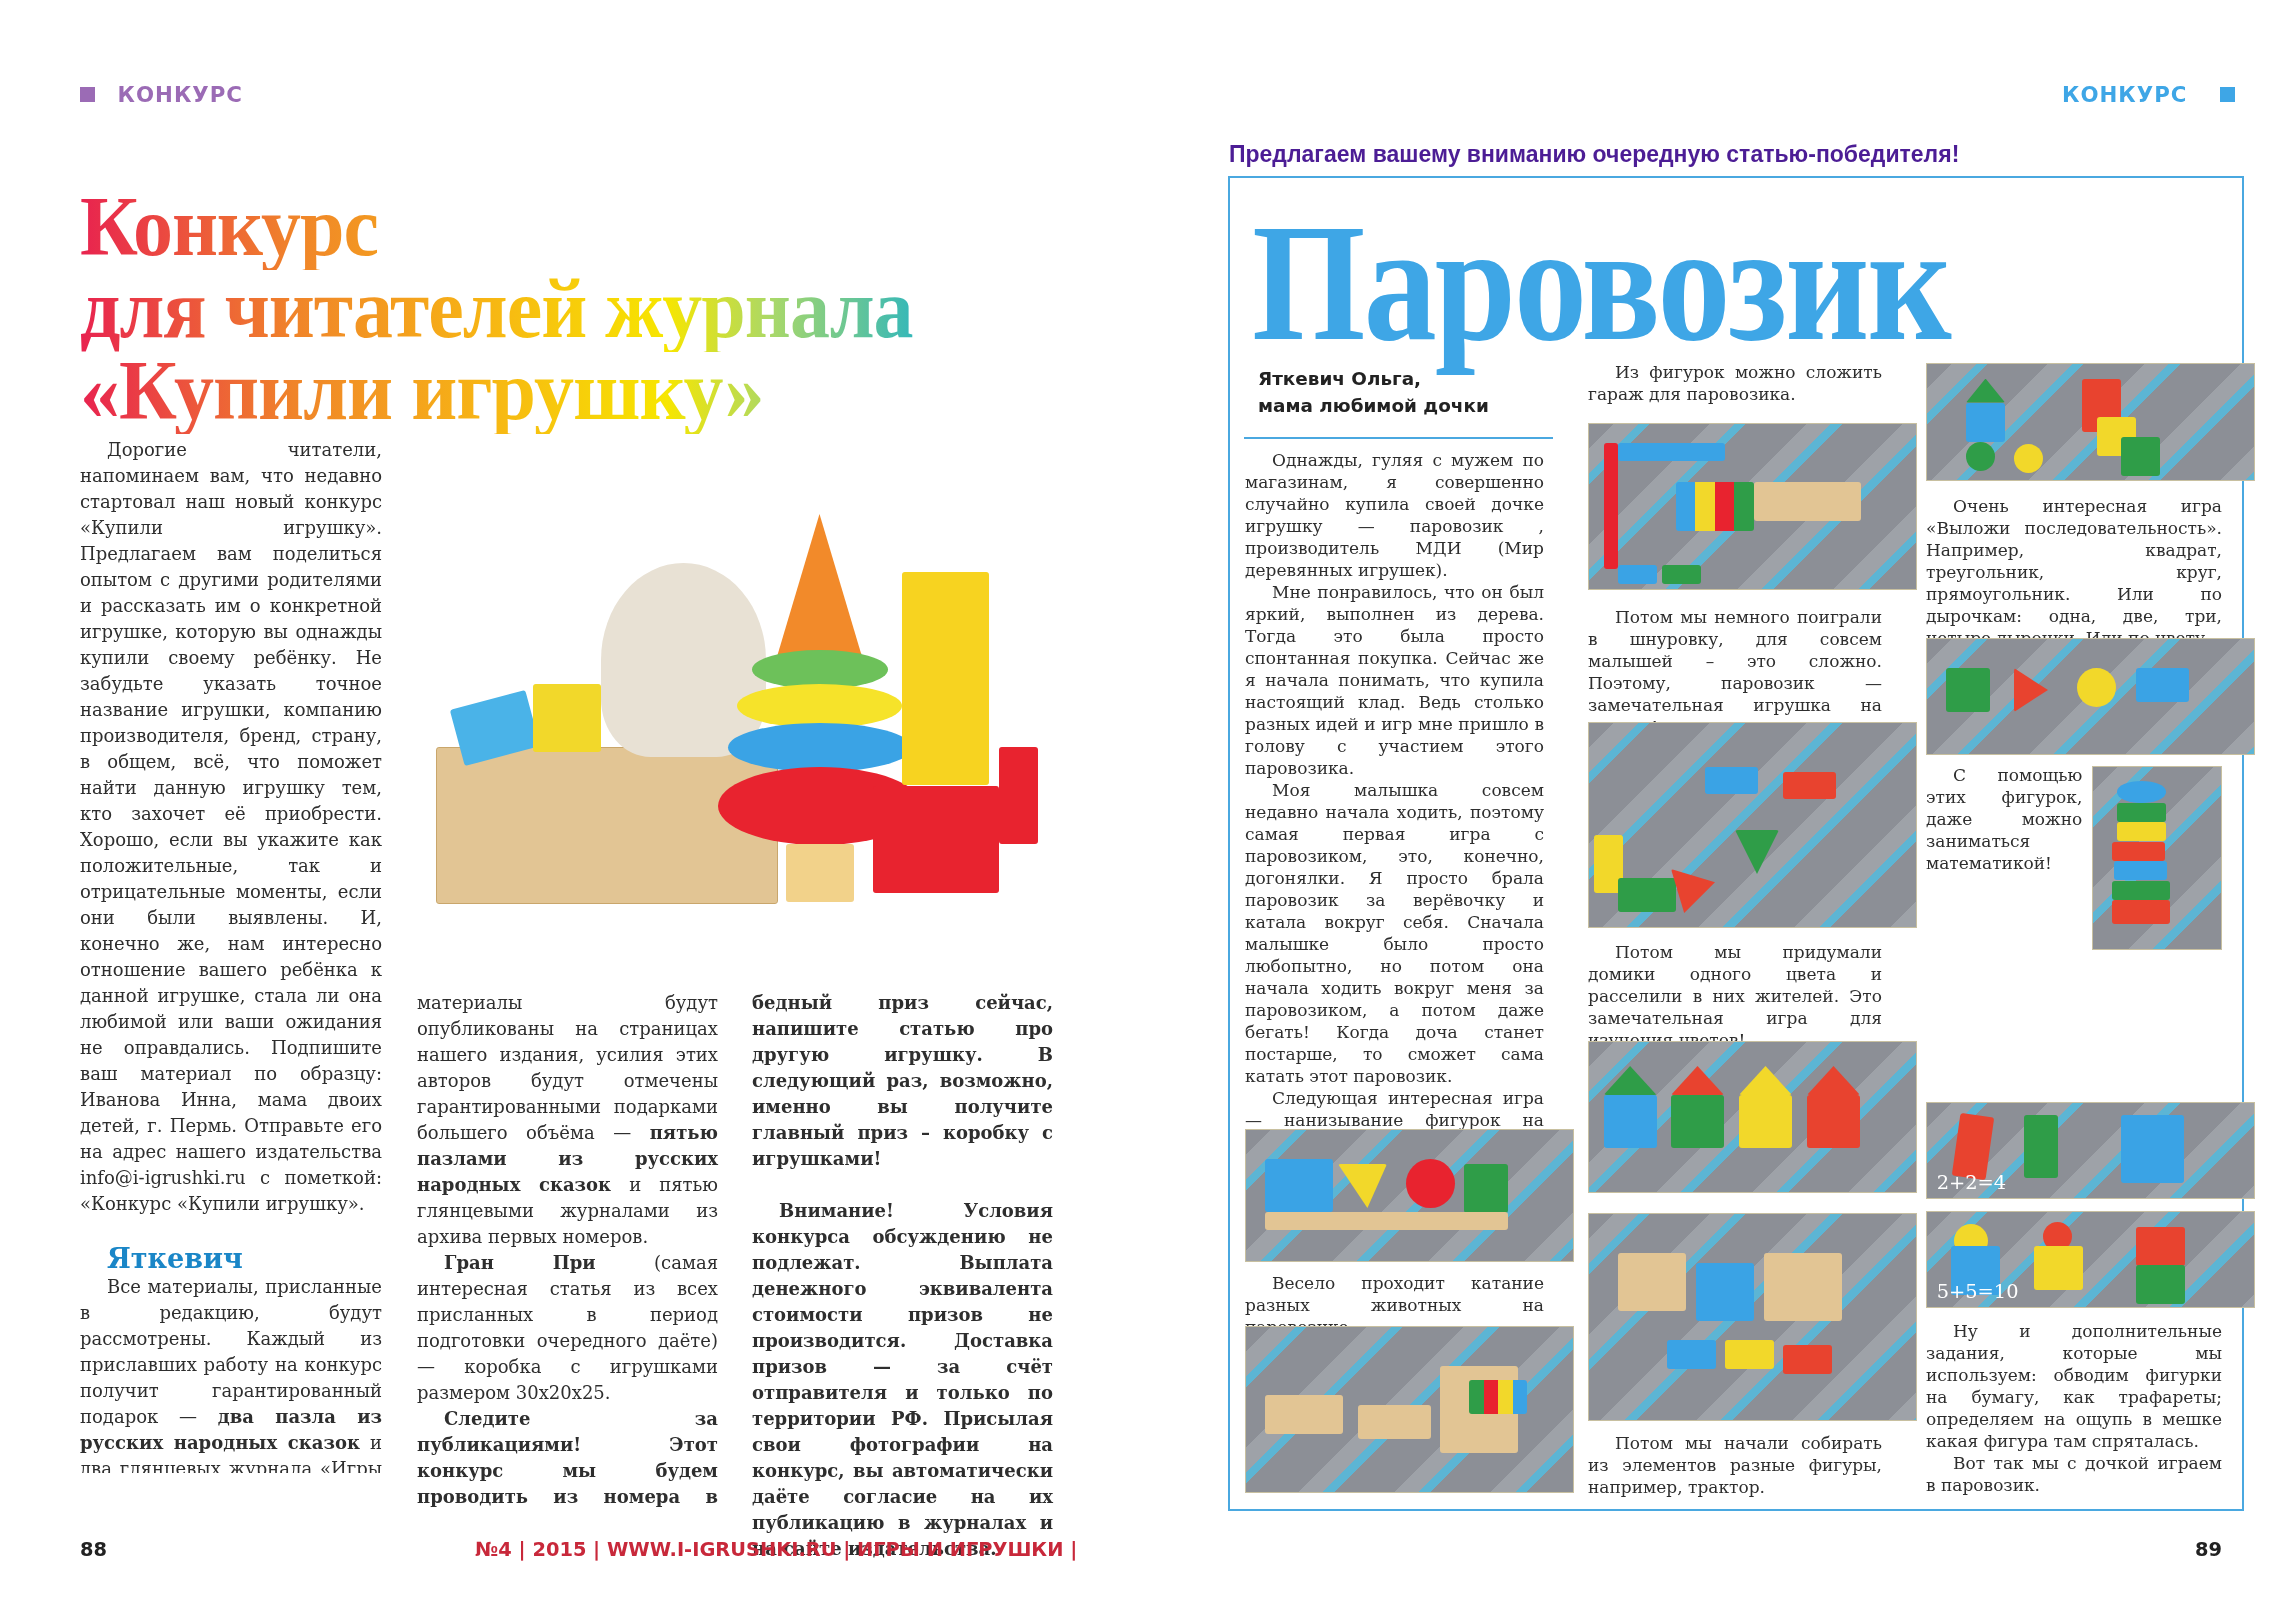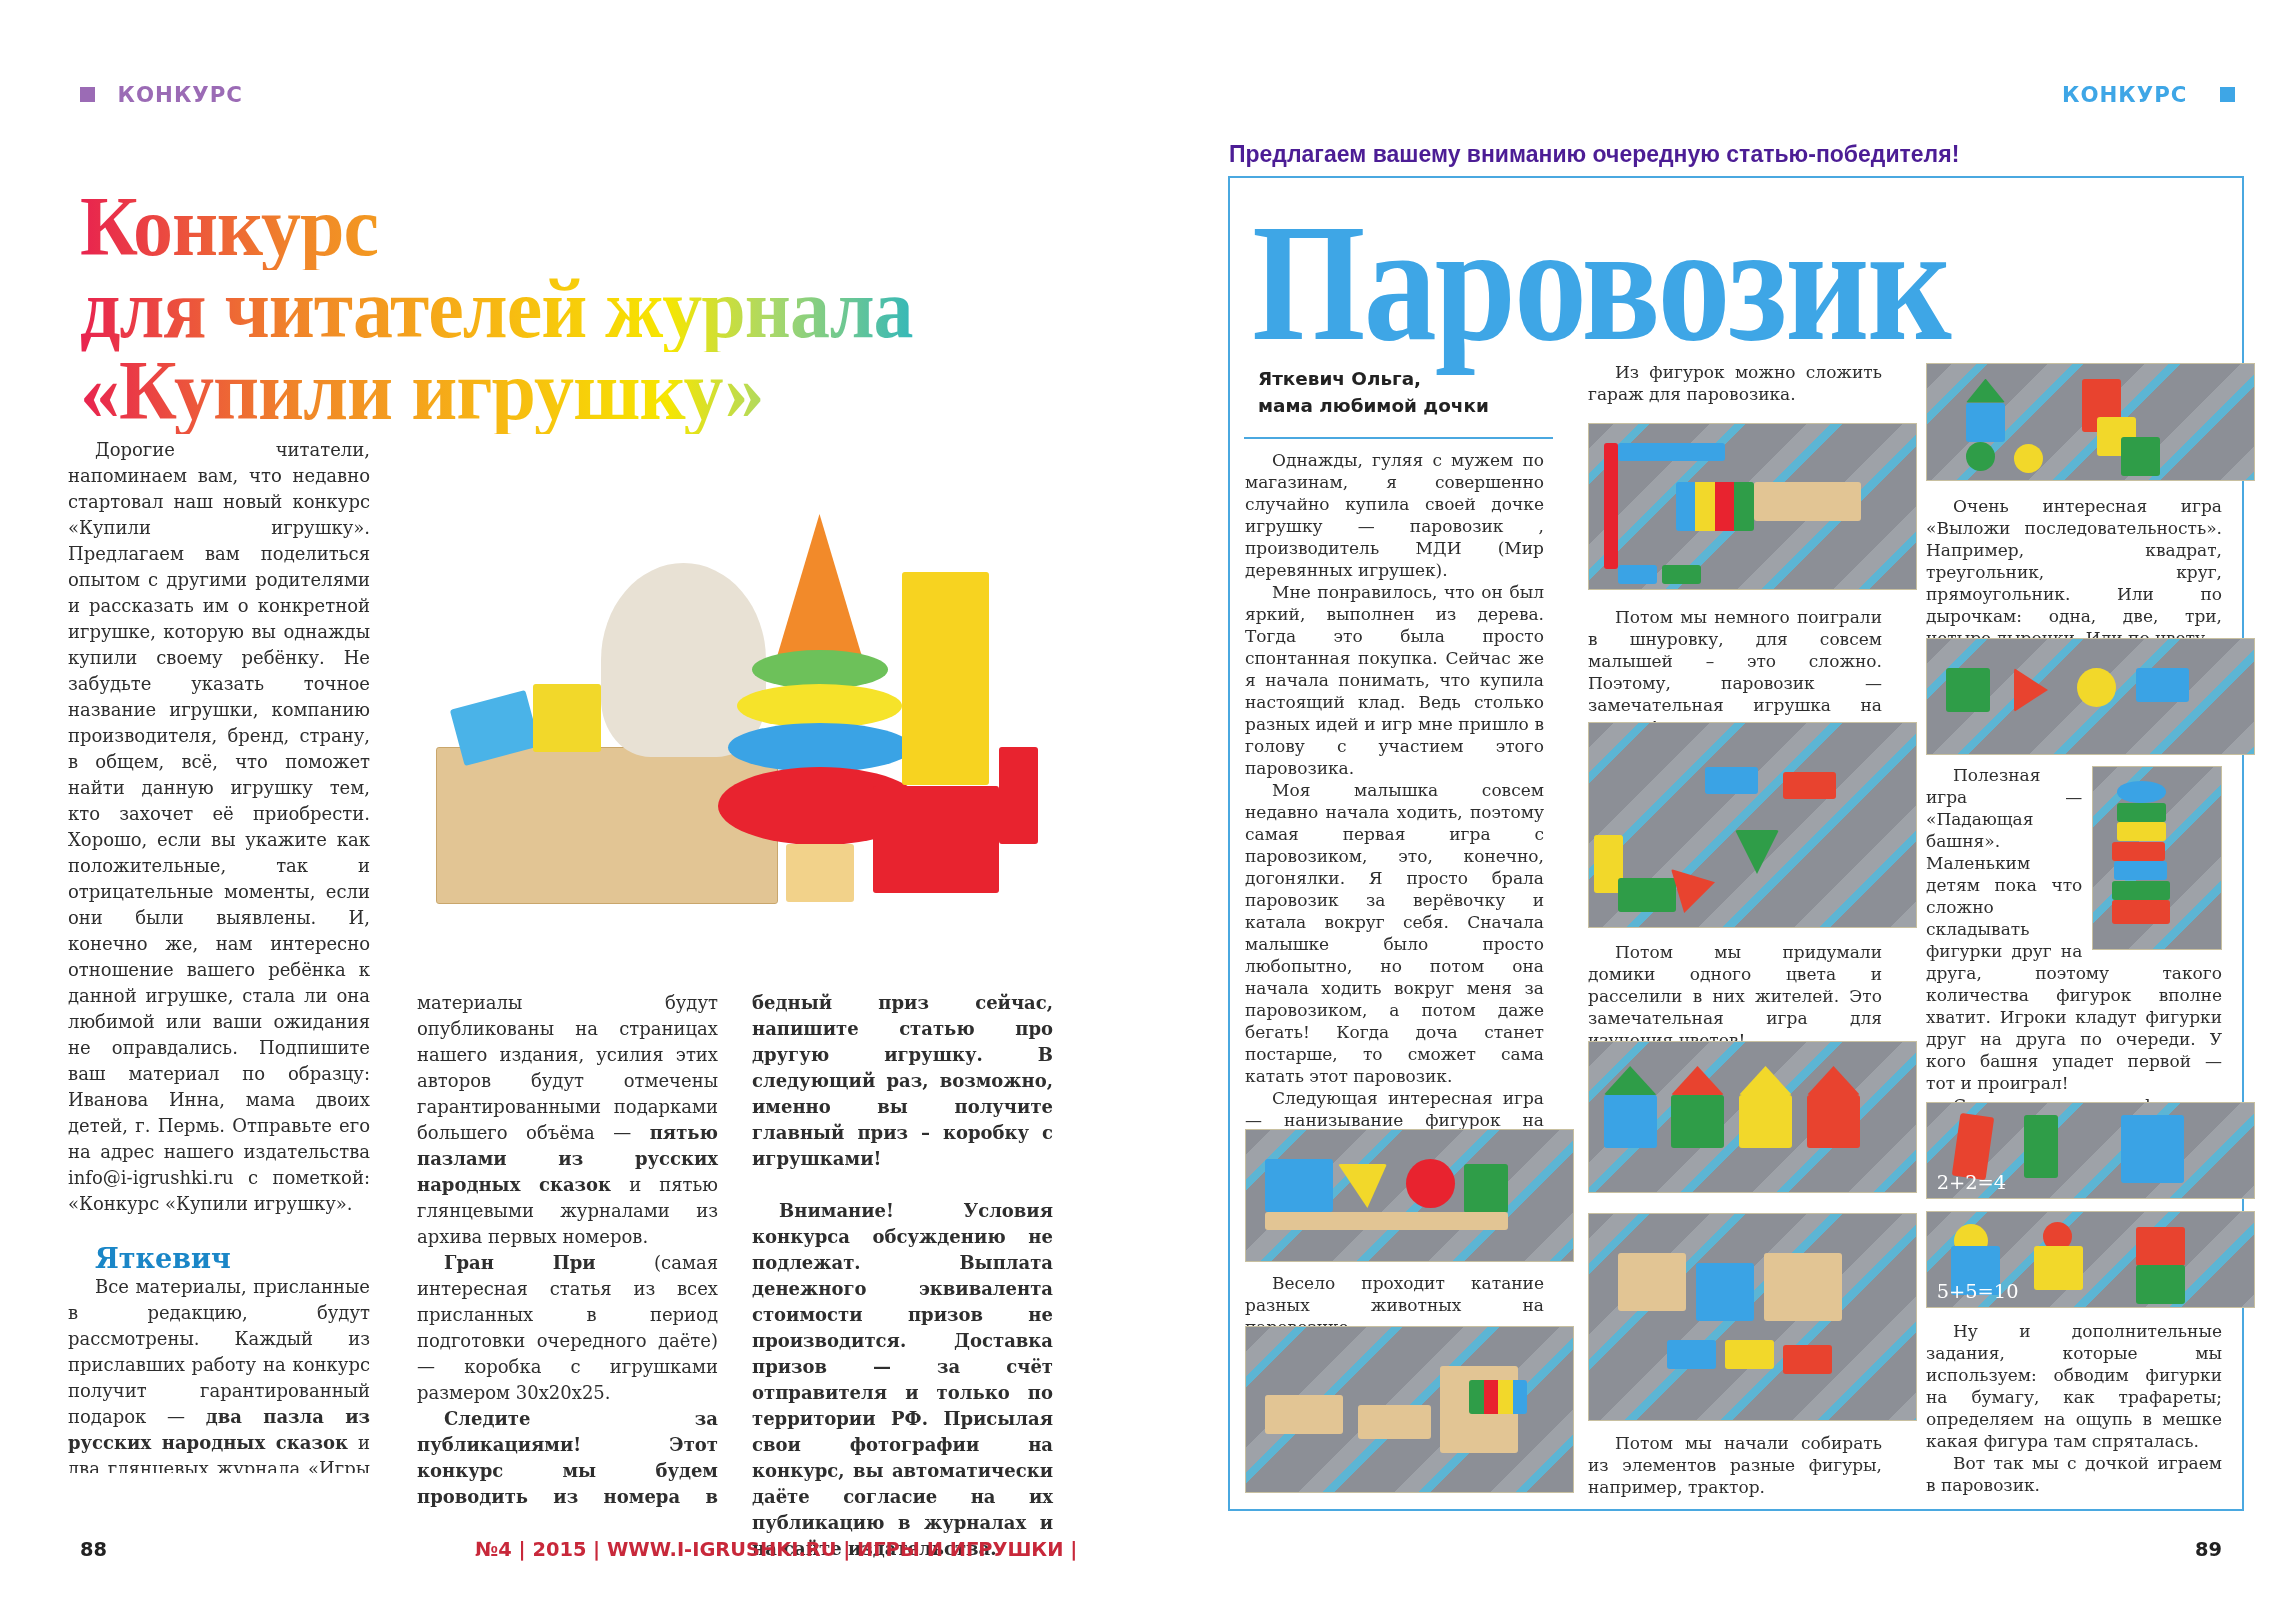--- a/index.html
+++ b/index.html
@@ -48,21 +48,21 @@
   <div class="toy" style="left:335px;top:194px;width:136px;height:39px;background:#6dc15a;border-radius:50%;"></div>
   <div class="toy" style="left:320px;top:228px;width:165px;height:44px;background:#f6e32a;border-radius:50%;"></div>
   <div class="toy" style="left:311px;top:267px;width:184px;height:49px;background:#3aa3e5;border-radius:50%;"></div>
   <div class="toy" style="left:301px;top:311px;width:204px;height:78px;background:#e8232f;border-radius:50%;"></div>
   <div class="toy" style="left:485px;top:116px;width:87px;height:213px;background:#f7d320;"></div>
   <div class="toy" style="left:456px;top:330px;width:126px;height:107px;background:#e8232f;"></div>
   <div class="toy" style="left:369px;top:388px;width:68px;height:58px;background:#f2d28a;"></div>
   <div class="toy" style="left:582px;top:291px;width:39px;height:97px;background:#e8232f;"></div>
 </div>
 
-<div class="abs body-text" style="left:68px;top:437px;width:302px;">
+<div class="abs body-text" style="left:80px;top:437px;width:302px;">
   <p>Дорогие читатели, напоминаем вам, что недавно стартовал наш новый конкурс «Купили игрушку». Предлагаем вам поделиться опытом с другими родителями и рассказать им о конкретной игрушке, которую вы однажды купили своему ребёнку. Не забудьте указать точное название игрушки, компанию производителя, бренд, страну, в общем, всё, что поможет найти данную игрушку тем, кто захочет её приобрести. Хорошо, если вы укажите как положительные, так и отрицательные моменты, если они были выявлены. И, конечно же, нам интересно отношение вашего ребёнка к данной игрушке, стала ли она любимой или ваши ожидания не оправдались. Подпишите ваш материал по образцу: Иванова Инна, мама двоих детей, г. Пермь. Отправьте его на адрес нашего издательства info@i-igrushki.ru с пометкой: «Конкурс «Купили игрушку».</p>
   <div style="height:29px;"></div>
   <div class="subhead">Яткевич</div>
   <p style="height:199px;overflow:hidden;"><span>Все материалы, присланные в редакцию, будут рассмотрены. Каждый из приславших работу на конкурс получит гарантированный подарок — </span><b>два пазла из русских народных сказок</b><span> и два глянцевых журнала «Игры и Игрушки» из архива первых номеров. Самые интересные материалы будут опубликованы на страницах нашего издания, усилия этих авторов будут отмечены гарантированными подарками большего объёма — </span></p>
 </div>
 
 <div class="abs body-text" style="left:417px;top:990px;width:301px;">
   <p class="noind"><span>материалы будут опубликованы на страницах нашего издания, усилия этих авторов будут отмечены гарантированными подарками большего объёма — </span><b>пятью пазлами из русских народных сказок</b><span> и пятью глянцевыми журналами из архива первых номеров.</span></p>
   <p><b>Гран При</b><span> (самая интересная статья из всех присланных в период подготовки очередного даёте) — коробка с игрушками размером 30х20х25.</span></p>
   <p style="height:105px;overflow:hidden;"><b>Следите за публикациями! Этот конкурс мы будем проводить из номера в номер, и, если вы не получили свой победный приз сейчас, напишите статью про другую игрушку. В следующий раз, возможно, именно вы получите главный приз – коробку с игрушками!</b></p>
@@ -182,21 +182,20 @@
 <div class="abs body-text rtext" style="left:1926px;top:764px;width:296px;">
   <div class="photo" style="position:relative;float:right;width:97px;height:182px;margin:1.9px 0 3.9px 9.7px;">
     <div class="toy" style="left:24px;top:14.6px;width:49px;height:21.3px;background:#3aa3e5;border-radius:50%;"></div>
     <div class="toy" style="left:24px;top:36px;width:49px;height:19.4px;background:#2f9d48;"></div>
     <div class="toy" style="left:24px;top:55px;width:49px;height:19.4px;background:#f2d82a;"></div>
     <div class="toy" style="left:19.4px;top:75px;width:53px;height:19.4px;background:#e8432f;"></div>
     <div class="toy" style="left:21.3px;top:94px;width:53px;height:19.4px;background:#3aa3e5;"></div>
     <div class="toy" style="left:19.4px;top:114px;width:58px;height:19.4px;background:#2f9d48;"></div>
     <div class="toy" style="left:19.4px;top:133px;width:58px;height:24px;background:#e8432f;"></div>
   </div>
-  <p>Полезная игра — «Падающая башня». Маленьким детям пока что сложно складывать фигурки друг на друга, поэтому такого количества фигурок вполне хватит. Игроки кладут фигурки друг на друга по очереди. У кого башня упадет первой — тот и проиграл!</p>
   <p>С помощью этих фигурок, даже можно заниматься математикой!</p>
 </div>
 <div class="photo" style="left:1926px;top:1102px;width:296px;height:95px;">
   <div class="toy" style="left:29px;top:11.6px;width:34px;height:63px;background:#e8432f;transform:rotate(8deg);"></div>
   <div class="toy" style="left:97px;top:11.6px;width:34px;height:63px;background:#2f9d48;"></div>
   <div class="toy" style="left:194px;top:11.6px;width:63px;height:68px;background:#3aa3e5;"></div>
   <span class="caption-num">2+2=4</span>
 </div>
 <div class="photo" style="left:1926px;top:1211px;width:296px;height:95px;">
   <div class="toy" style="left:27px;top:11.6px;width:34px;height:34px;background:#f2d82a;border-radius:50%;"></div>

